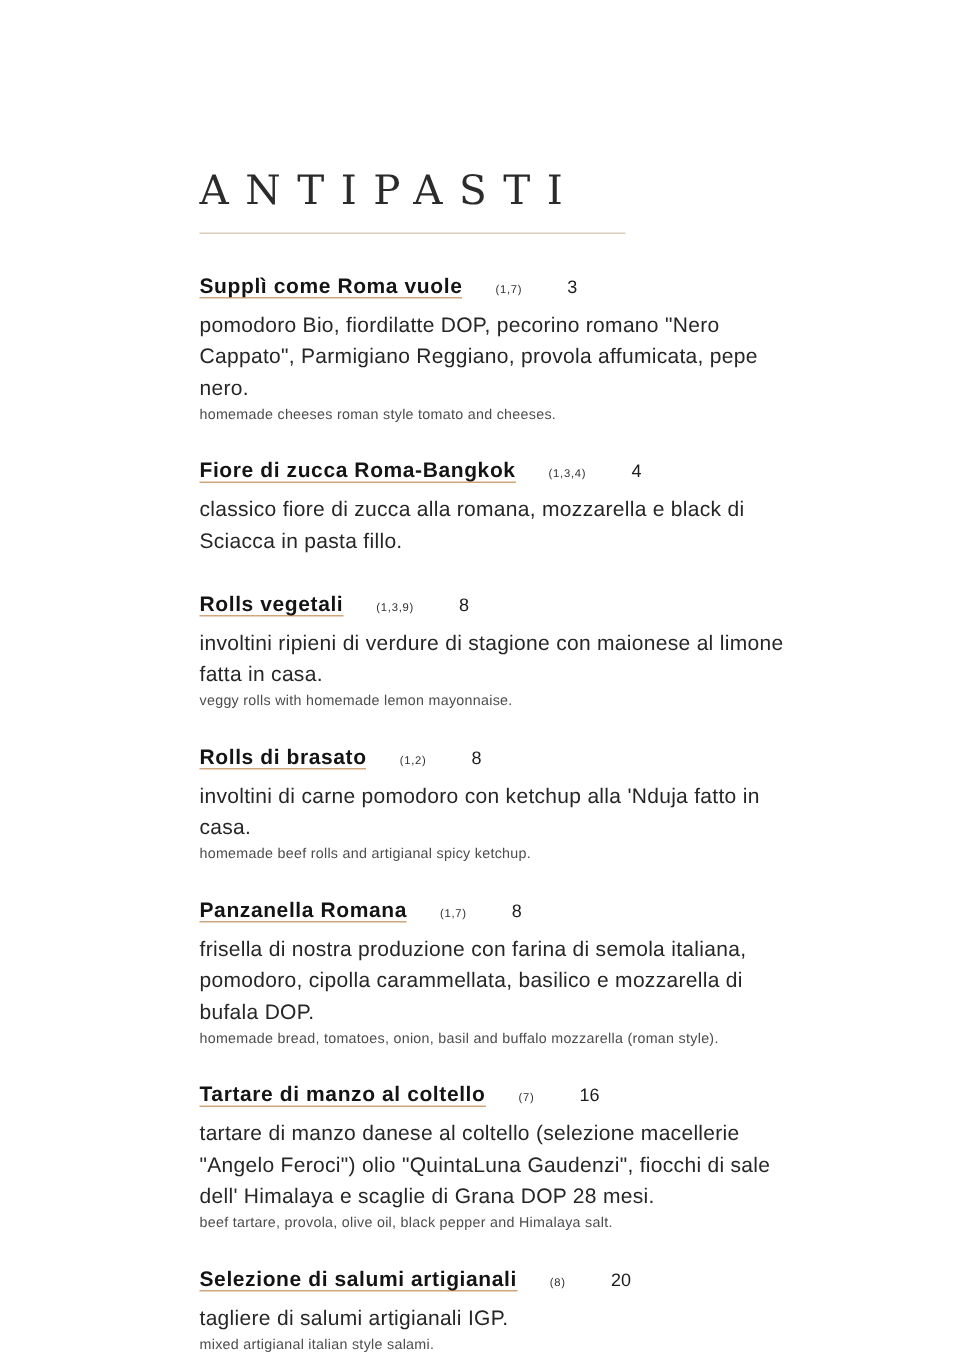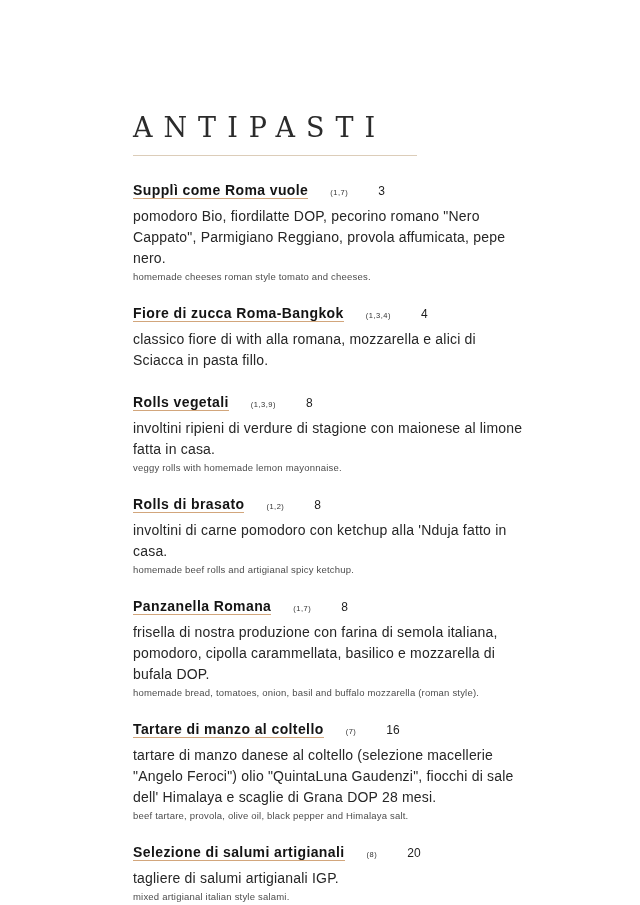--- a/index.html
+++ b/index.html
@@ -88,21 +88,21 @@
     <div class="item-description">pomodoro Bio, fiordilatte DOP, pecorino romano "Nero Cappato", Parmigiano Reggiano, provola affumicata, pepe nero.</div>
     <div class="item-translation">homemade cheeses roman style tomato and cheeses.</div>
   </div>
 
   <div class="menu-item">
     <div class="item-header">
       <span class="item-name">Fiore di zucca Roma-Bangkok</span>
       <span class="item-allergens">(1,3,4)</span>
       <span class="item-price">4</span>
     </div>
-    <div class="item-description">classico fiore di with alla romana, mozzarella e alici di Sciacca in pasta fillo.</div>
+    <div class="item-description">classico fiore di zucca alla romana, mozzarella e black di Sciacca in pasta fillo.</div>
   </div>
 
   <div class="menu-item">
     <div class="item-header">
       <span class="item-name">Rolls vegetali</span>
       <span class="item-allergens">(1,3,9)</span>
       <span class="item-price">8</span>
     </div>
     <div class="item-description">involtini ripieni di verdure di stagione con maionese al limone fatta in casa.</div>
     <div class="item-translation">veggy rolls with homemade lemon mayonnaise.</div>

